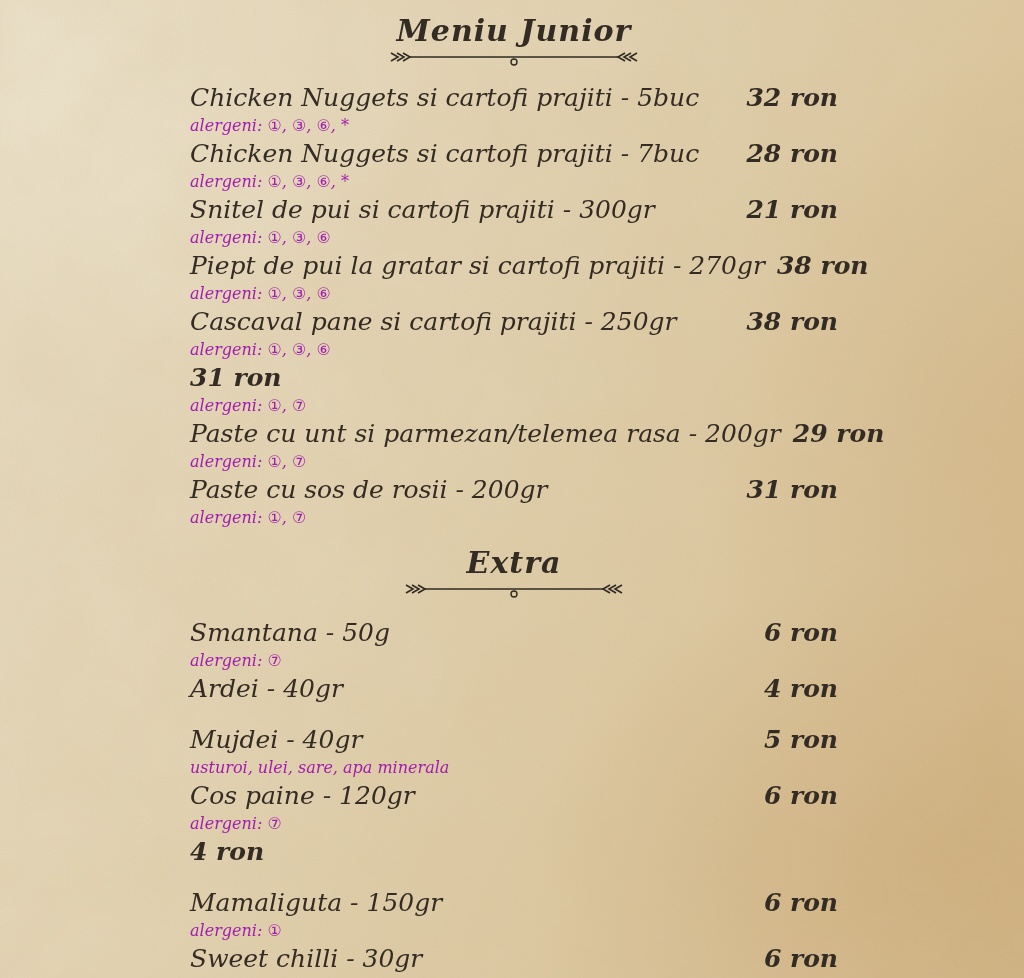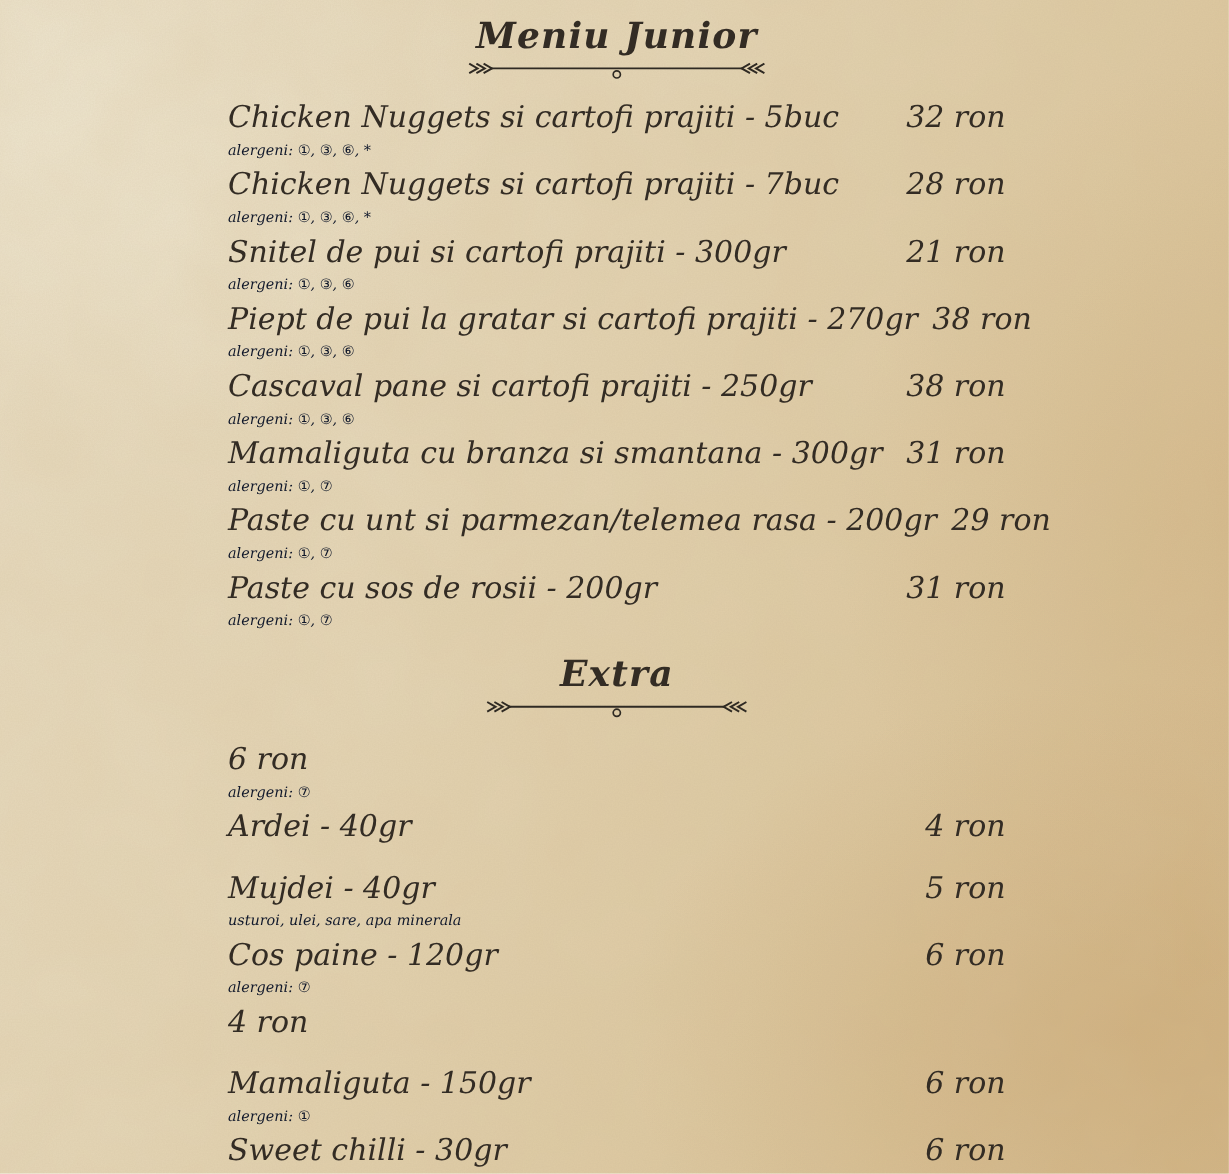--- a/index.html
+++ b/index.html
@@ -23,25 +23,25 @@
   }
   .divider{display:block;margin:2px auto 0;}
 
   .items{margin-top:13px;}
   .row{margin:0;}
   .line{
     display:flex;justify-content:space-between;align-items:baseline;
     font-style:italic;font-size:25px;line-height:34px;white-space:nowrap;
   }
   .name{padding-right:12px;}
-  .price{flex:none;}
+  .price{flex:none;font-weight:bold;}
   .sub{
-    font-style:italic;font-size:12px;line-height:21px;
+    font-style:italic;font-size:16px;line-height:21px;
     font-family:"DejaVu Serif","DejaVu Sans",serif;
-    color:#0f172a;margin-bottom:1px;
+    color:#a21caf;margin-bottom:1px;
   }
   .row.no-sub{margin-bottom:17px;}
   .section-header.extra{margin-top:16px;}
   .items.extra-items{margin-top:16px;}
 </style>
 </head>
 <body>
 
 <div class="page">
 
@@ -107,21 +107,20 @@
       </div>
       <div class="row">
         <div class="line">
           <span class="name">Cascaval pane si cartofi prajiti - 250gr</span>
           <span class="price">38 ron</span>
         </div>
         <div class="sub">alergeni: ①, ③, ⑥</div>
       </div>
       <div class="row">
         <div class="line">
-          <span class="name">Mamaliguta cu branza si smantana - 300gr</span>
           <span class="price">31 ron</span>
         </div>
         <div class="sub">alergeni: ①, ⑦</div>
       </div>
       <div class="row">
         <div class="line">
           <span class="name">Paste cu unt si parmezan/telemea rasa - 200gr</span>
           <span class="price">29 ron</span>
         </div>
         <div class="sub">alergeni: ①, ⑦</div>
@@ -147,20 +146,21 @@
             <path d="M212,1 L205,5 L212,9"></path>
             <path d="M206,1 L199,5 L206,9"></path>
           <circle cx="110" cy="10" r="3" stroke-width="1.4"></circle>
         </g>
       </svg>
     </div>
 
     <div class="items extra-items">
       <div class="row">
         <div class="line">
+          <span class="name">Smantana - 50g</span>
           <span class="price">6 ron</span>
         </div>
         <div class="sub">alergeni: ⑦</div>
       </div>
       <div class="row no-sub">
         <div class="line">
           <span class="name">Ardei - 40gr</span>
           <span class="price">4 ron</span>
         </div>
       </div>

